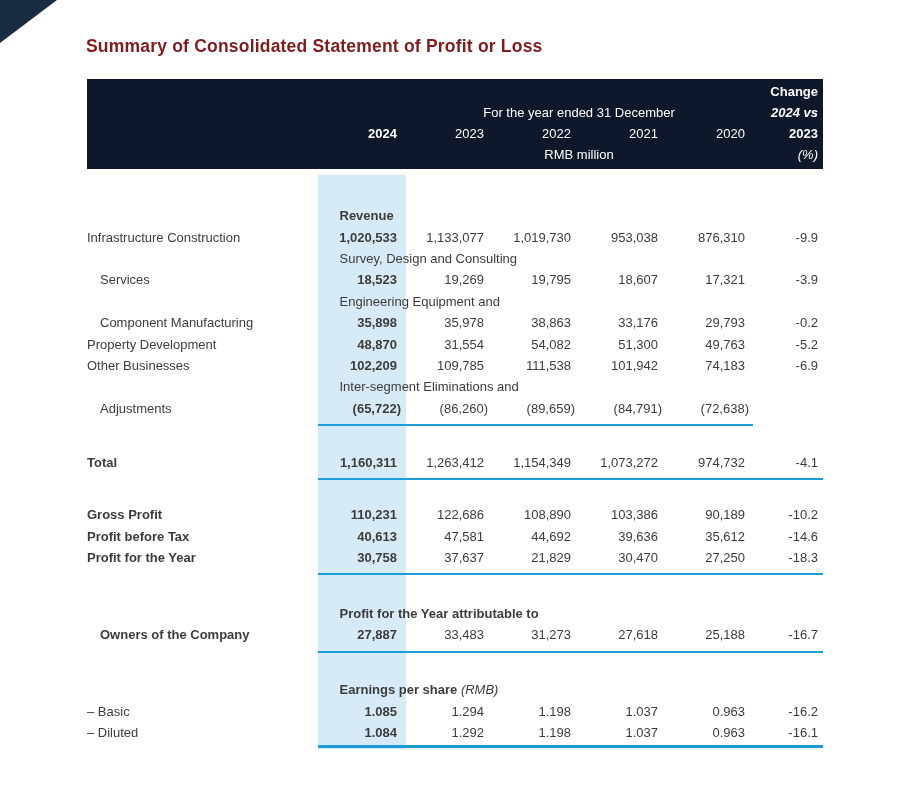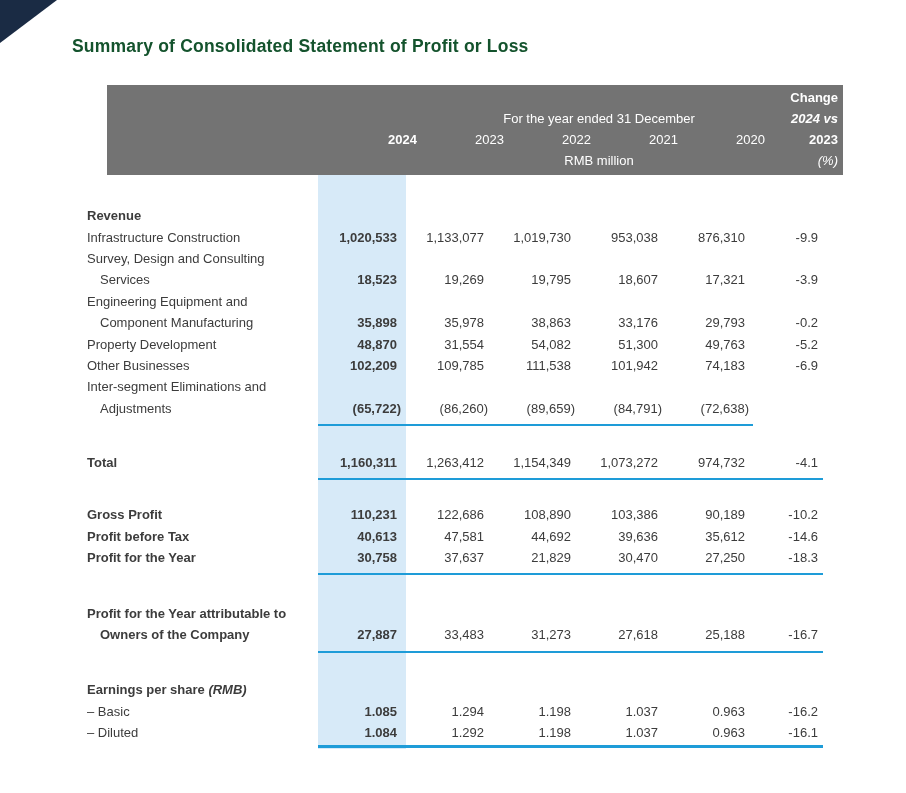--- a/index.html
+++ b/index.html
@@ -5,43 +5,43 @@
   html,body{margin:0;padding:0;background:#ffffff;}
   .page{
     position:relative;width:906px;height:793px;background:#ffffff;overflow:hidden;
     font-family:"Liberation Sans","DejaVu Sans",sans-serif;color:#3c3c3c;
   }
   .corner{
     position:absolute;left:0;top:0;width:57px;height:43px;background:#1a2b44;
     -webkit-clip-path:polygon(0 0,100% 0,0 100%);clip-path:polygon(0 0,100% 0,0 100%);
   }
   .title{
-    position:absolute;left:72px;top:36px;margin:0;font-size:17.5px;font-weight:bold;
-    color:#14532d;letter-spacing:.2px;white-space:nowrap;
+    position:absolute;left:86px;top:36px;margin:0;font-size:17.5px;font-weight:bold;
+    color:#7f1d1d;letter-spacing:.2px;white-space:nowrap;
   }
   .thead{
-    position:absolute;left:87px;top:85px;width:736px;height:90px;background:#737373;
-    color:#ffffff;font-size:13px;margin-left:20px;
+    position:absolute;left:87px;top:79px;width:736px;height:90px;background:#0f172a;
+    color:#ffffff;font-size:13px;
   }
   .h-change-1{position:absolute;top:5px;right:5px;font-weight:bold;}
   .h-span{position:absolute;top:26px;left:318px;width:348px;text-align:center;font-weight:normal;}
   .h-change-2{position:absolute;top:26px;right:5px;font-weight:bold;font-style:italic;}
   .h-years{position:absolute;top:47px;left:0;width:736px;display:flex;}
   .h-unit{position:absolute;top:68px;left:318px;width:348px;text-align:center;}
   .h-change-unit{position:absolute;top:68px;right:5px;font-style:italic;}
   .band{position:absolute;left:318px;top:175px;width:88px;height:574px;background:#d7eaf8;}
   .tbody{position:absolute;left:87px;top:175px;width:736px;font-size:13px;}
-  .row{display:flex;height:21.4px;align-items:center;}
+  .row{display:flex;height:21.4px;align-items:center;justify-content:center;}
   .lbl{width:231px;box-sizing:border-box;white-space:nowrap;}
   .lbl.indent{padding-left:13px;}
   .cell{width:87px;text-align:right;padding-right:8px;box-sizing:border-box;white-space:nowrap;}
   .cell.paren{padding-right:4px;}
   .chgc{width:70px;text-align:right;padding-right:5px;box-sizing:border-box;white-space:nowrap;}
   .b{font-weight:bold;}
-  .bi{font-weight:bold;font-style:italic;}
+  .bi{font-weight:normal;font-style:italic;}
   .rule{height:2px;background:#1e9cd8;margin-left:231px;width:505px;}
   .rule.short{width:435px;}
   .rule.thick{height:3px;}
 </style>
 </head>
 <body>
 
 <div class="page">
   <div class="corner"></div>
 

